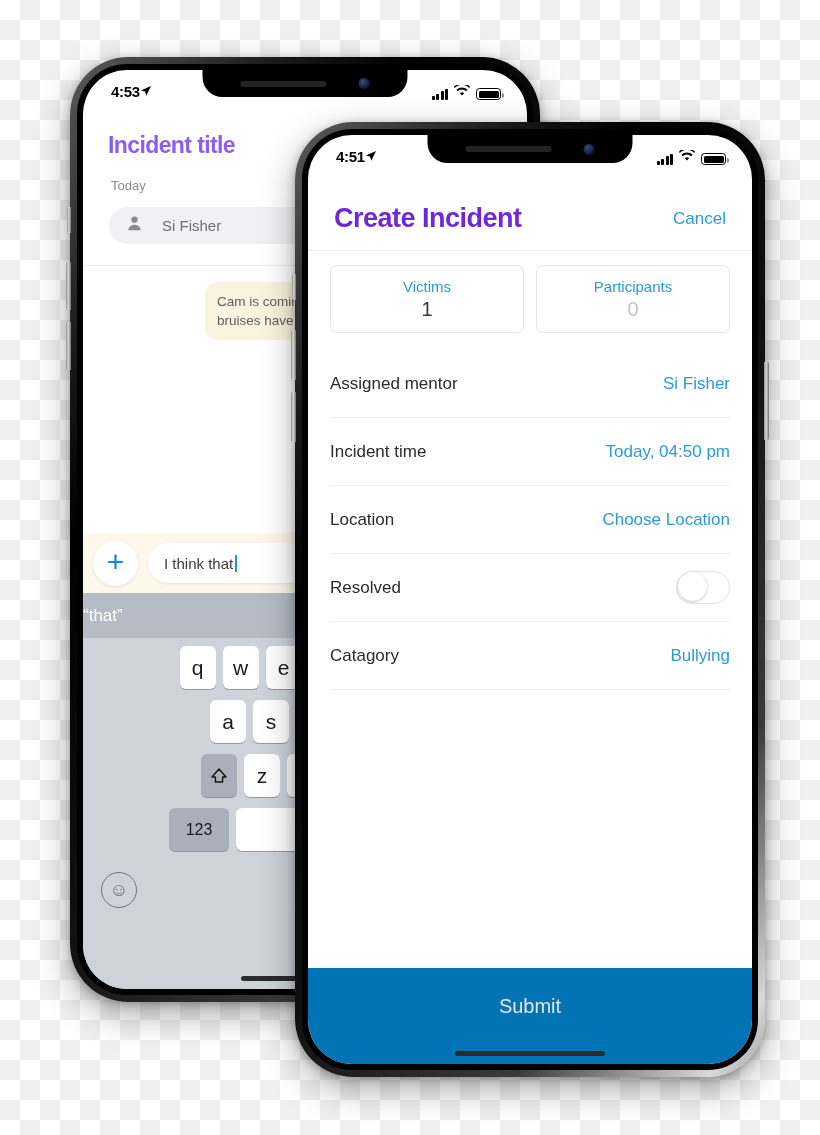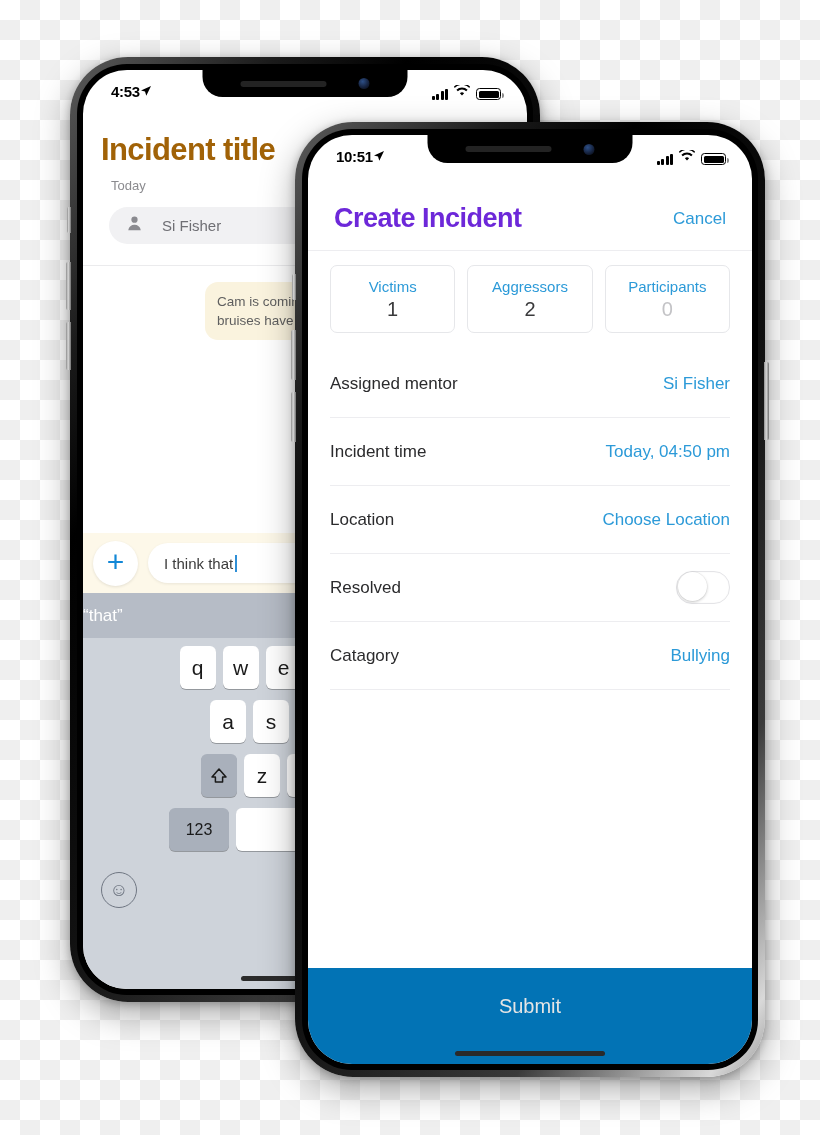--- a/index.html
+++ b/index.html
@@ -44,21 +44,21 @@
 
   .sidebtn{position:absolute;background:linear-gradient(90deg,#8e8e8e,#d8d8d8 45%,#6f6f6f);
     border-radius:2px 0 0 2px;}
 
   
   #back-phone{left:70px;top:57px;width:470px;height:945px;border-radius:58px;}
   #back-phone .notch{width:205px;height:27px;}
   #back-phone .statusbar{height:34px;padding:9px 26px 0 28px;font-size:15px;}
   #back-phone .screen{background:#fff;}
 
-  .b-title{position:absolute;left:18px;top:62px;font-size:31px;font-weight:700;color:#a16207;letter-spacing:-.6px;}
+  .b-title{position:absolute;left:25px;top:62px;font-size:23px;font-weight:700;color:#8b5cf6;letter-spacing:-.6px;}
   .b-today{position:absolute;left:28px;top:108px;font-size:13px;color:#8b8b8f;}
   .b-pill{position:absolute;left:26px;top:137px;height:37px;min-width:200px;border-radius:19px;background:#f1f1f3;
     display:flex;align-items:center;padding:0 16px;gap:18px;}
   .b-pill .plabel{font-size:15px;color:#6f6f74;}
   .b-sep{position:absolute;left:0;right:0;top:195px;height:1px;background:#ebebed;}
 
   .bubble{position:absolute;left:122px;top:212px;width:135px;background:#faf3de;border-radius:13px;
     padding:10px 12px;font-size:13.5px;line-height:1.42;color:#5f5f5f;}
 
   .inputbar{position:absolute;left:0;right:0;top:463px;height:60px;background:#fdf8e9;display:flex;align-items:center;padding:0 10px;box-sizing:border-box;gap:10px;}
@@ -236,21 +236,21 @@
   <div class="sidebtn" style="right:-4px;left:auto;top:240px;width:5px;height:78px;border-radius:0 2px 2px 0;"></div>
   <div class="screen">
 
     <div class="notch">
       <div class="speaker"></div>
       <div class="camera"></div>
     </div>
 
     <div class="statusbar">
       <div class="clock">
-        <span>10:51</span>
+        <span>4:51</span>
         <span class="locarrow">
           <svg width="12" height="12" viewBox="0 0 12 12">
               <path d="M11 1 1 5.4l4 1.2 1.3 4.2z" fill="#000"></path>
             </svg>
         </span>
       </div>
       <div class="statusicons">
         <span class="bars">
           <i style="height:4px"></i>
             <i style="height:6.5px"></i>
@@ -272,24 +272,20 @@
       <span class="f-title">Create Incident</span>
       <span class="f-cancel">Cancel</span>
     </div>
 
     <div class="segments">
       <div class="segcard">
         <span class="slabel">Victims</span>
         <span class="sval">1</span>
       </div>
       <div class="segcard">
-        <span class="slabel">Aggressors</span>
-        <span class="sval">2</span>
-      </div>
-      <div class="segcard">
         <span class="slabel">Participants</span>
         <span class="sval muted">0</span>
       </div>
     </div>
 
     <div class="rows">
       <div class="frow">
         <span class="rlabel">Assigned mentor</span>
         <span class="rvalue">Si Fisher</span>
       </div>

